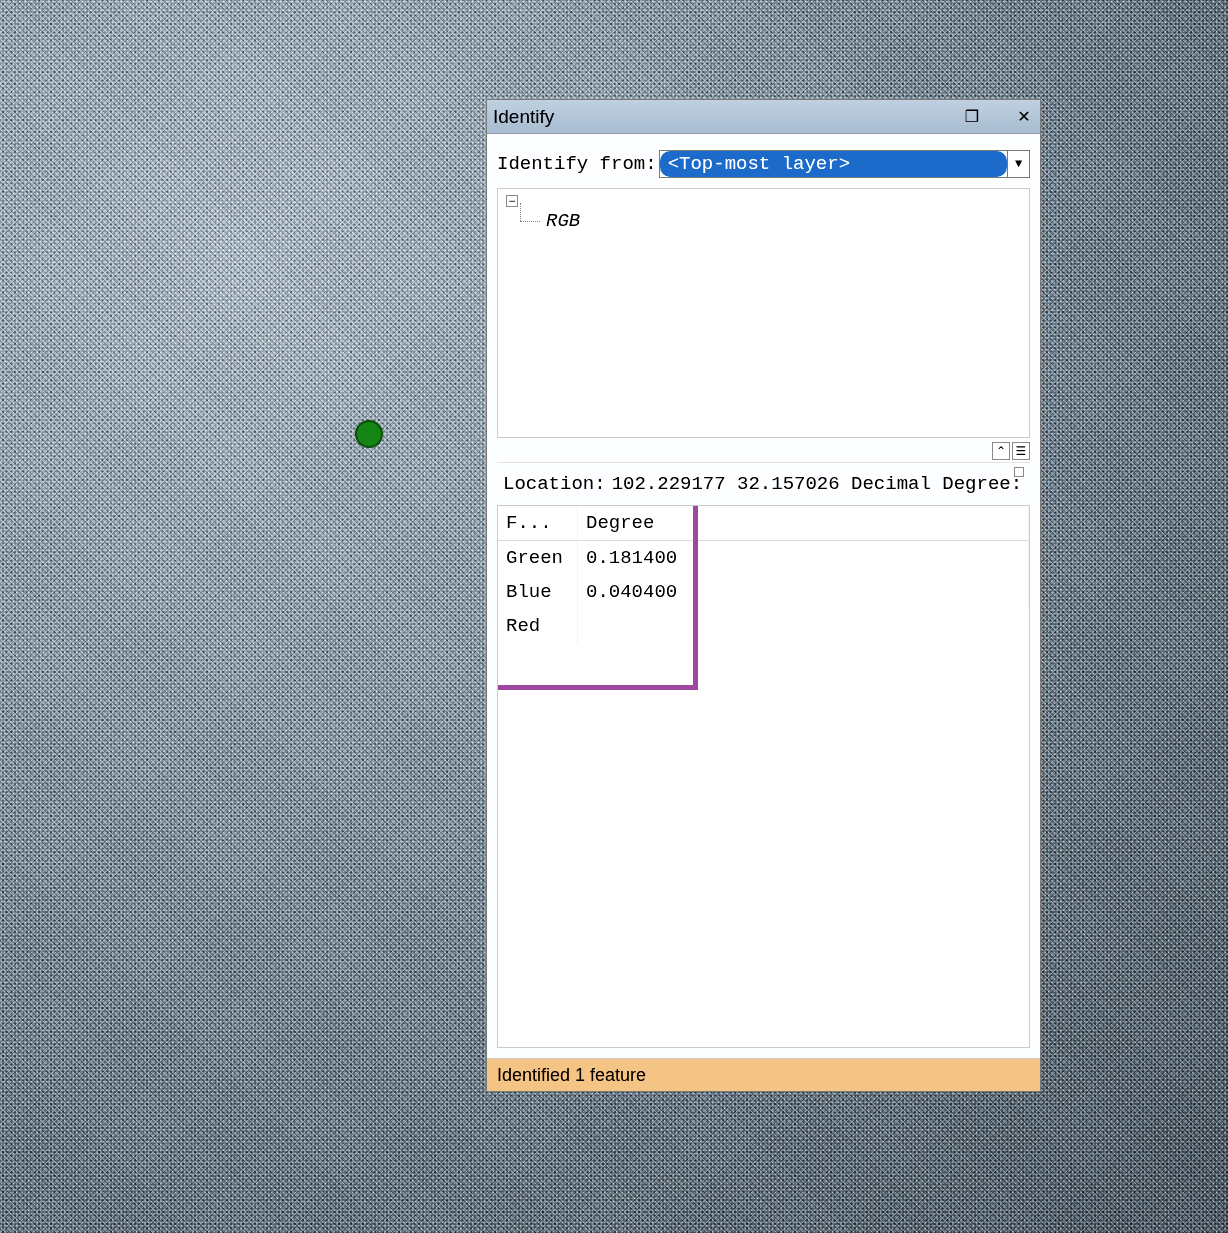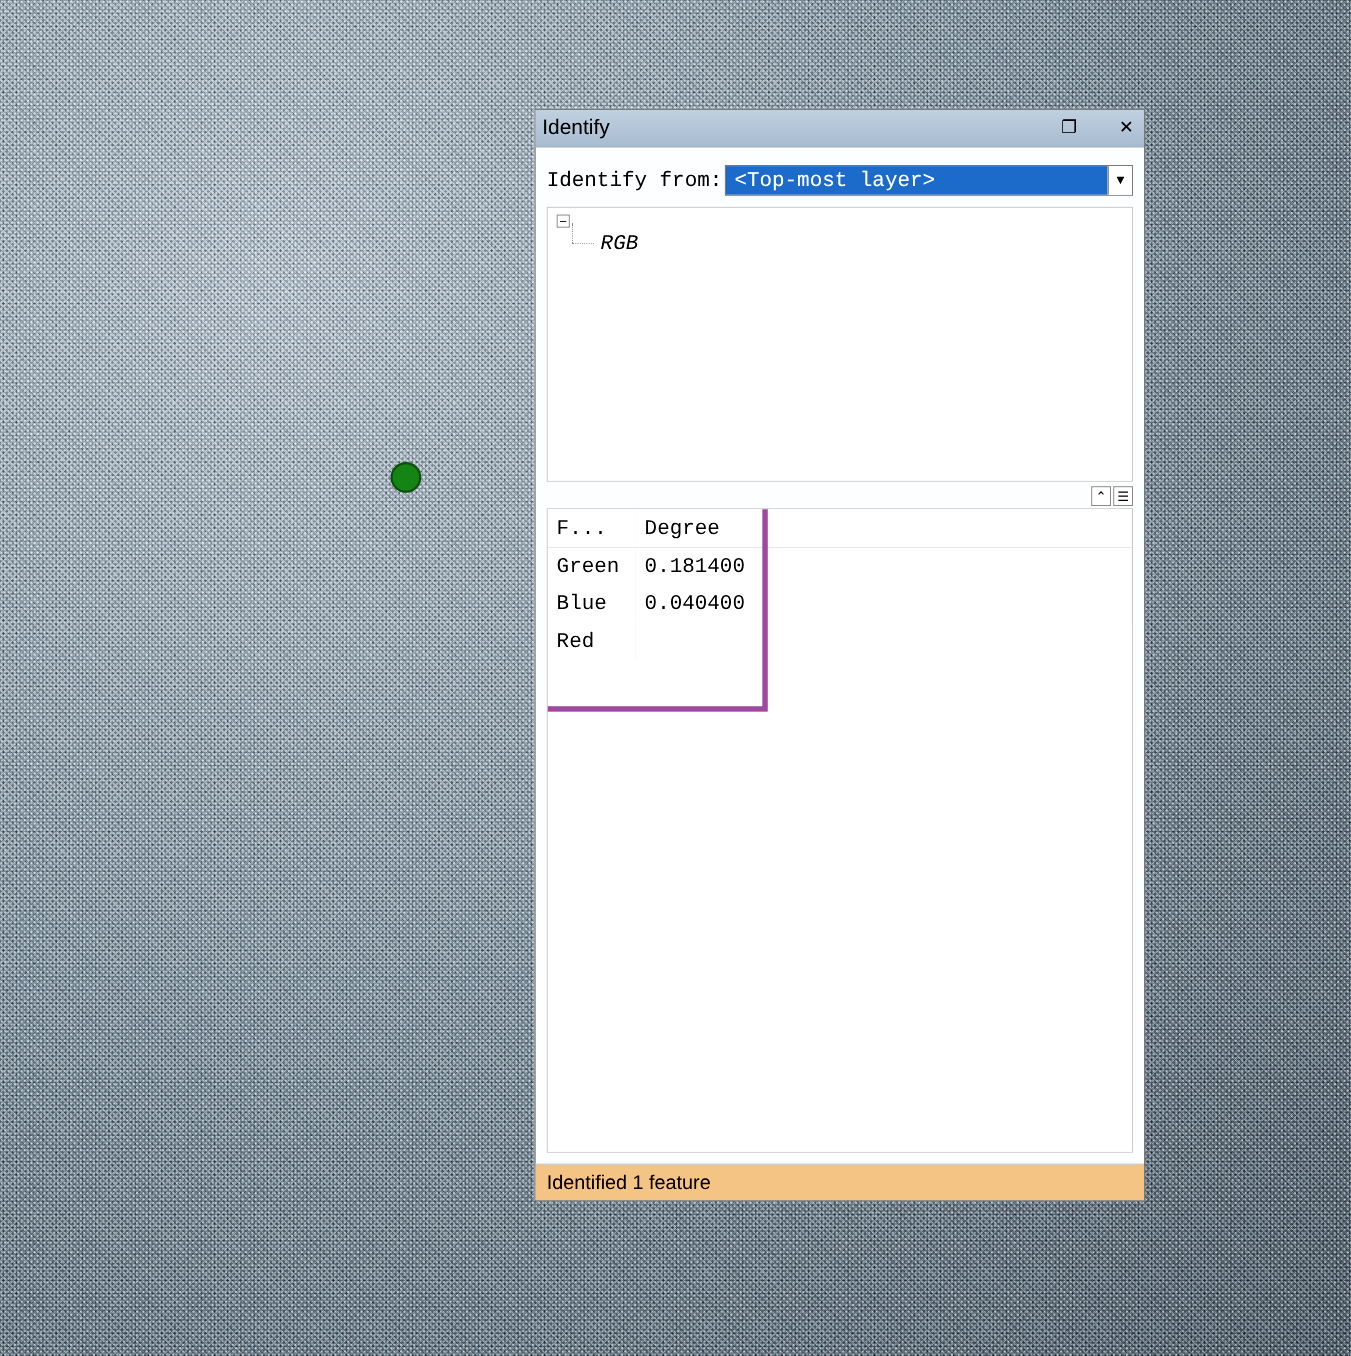--- a/index.html
+++ b/index.html
@@ -42,21 +42,21 @@
     .from-row {
       display: flex; align-items: center; padding: 16px 10px 10px 10px; gap: 2px;
     }
     .from-row label { white-space: nowrap; font-size: 19px; }
     .combo {
       flex: 1; height: 28px; border: 1px solid #7a7a7a; background: #fff; position: relative;
       display: flex; align-items: center;
     }
     .combo .selected {
       flex: 1; height: 100%; display: flex; align-items: center; padding: 0 8px;
-      background: #1a6fd6; color: #fff; font-size: 19px;
+      background: #1a6fd6; color: #fff; font-size: 19px; border-radius: 10px;
     }
     .combo .caret {
       width: 22px; height: 100%; border-left: 1px solid #7a7a7a; background: #f2f2f2;
       display: flex; align-items: center; justify-content: center; font-size: 12px;
     }
     .tree-area {
       margin: 0 10px; height: 250px; background: #fff; border: 1px solid #c0c0c0;
       padding: 6px 8px; font-size: 19px; line-height: 1.5;
     }
     .tree-row { display: flex; align-items: center; gap: 4px; }
@@ -117,20 +117,25 @@
       <div class="tree-child">
         <span>RGB</span>
       </div>
     </div>
 
     <div class="mini-toolbar">
       <span class="mini-btn">⌃</span>
       <span class="mini-btn">☰</span>
     </div>
 
+    <div class="location-row">
+      <span>Location:</span>
+      <span>102.229177  32.157026 Decimal Degree:</span>
+      <span class="loc-extra"></span>
+    </div>
 
     <div class="values-table">
       <div class="thead">
         <div class="th">F...</div>
         <div class="th">Degree</div>
       </div>
       <div class="trow">
         <div class="td">Green</div>
         <div class="td">0.181400</div>
       </div>

